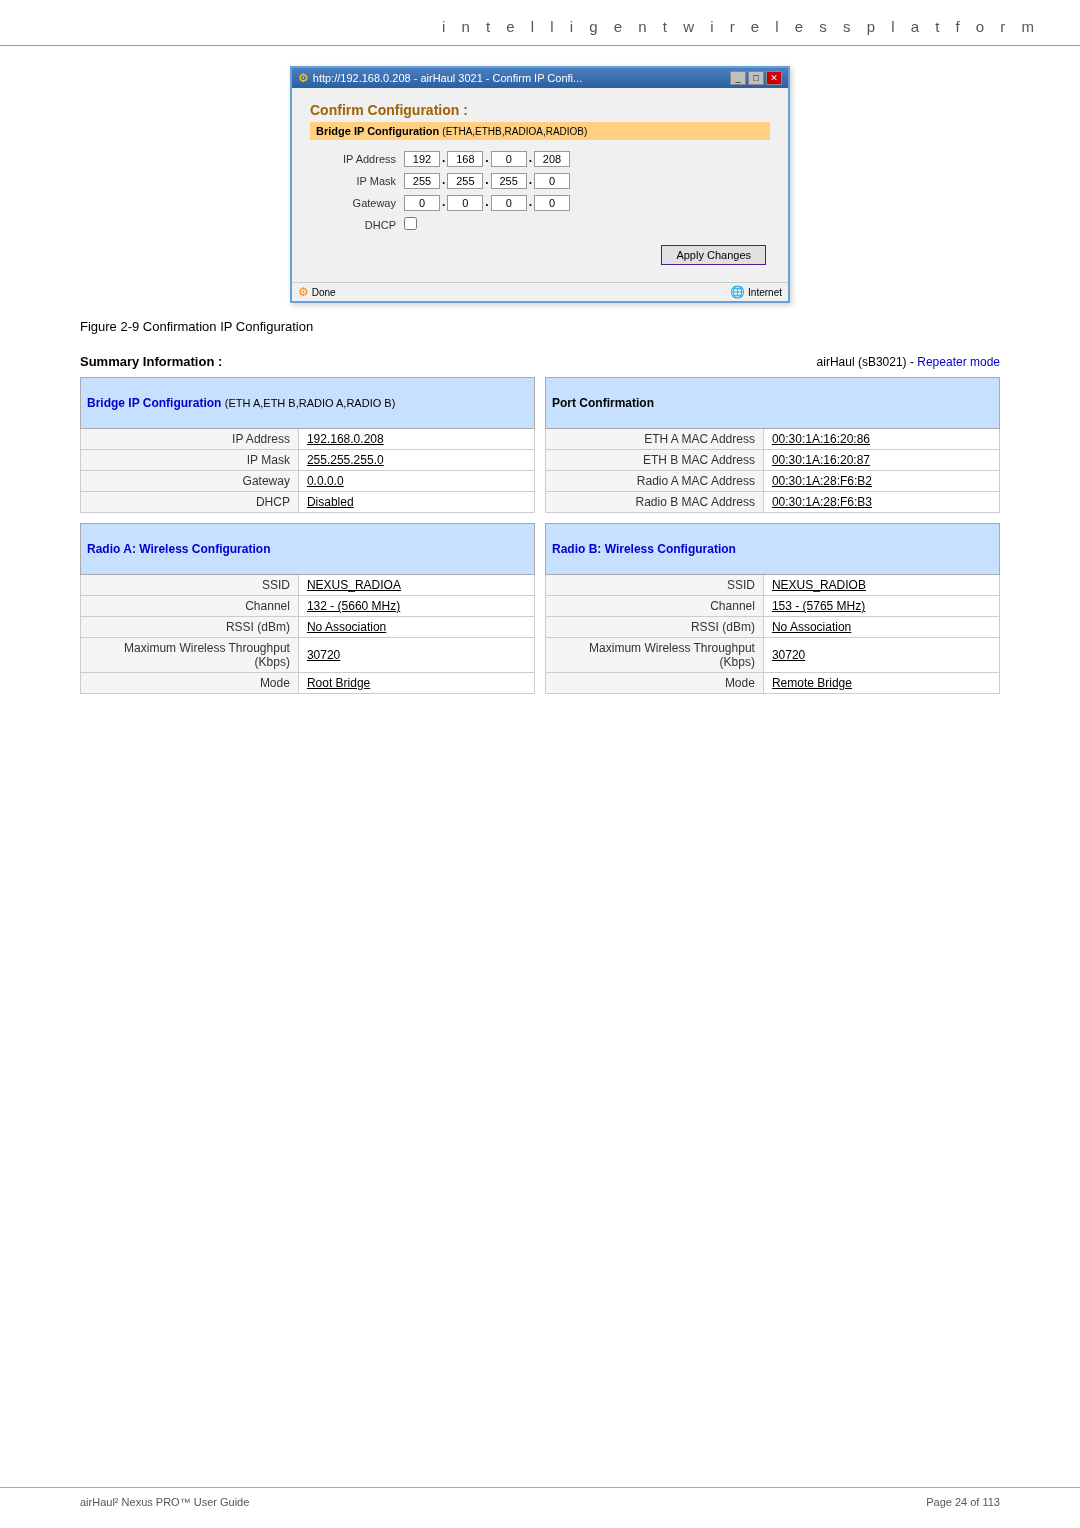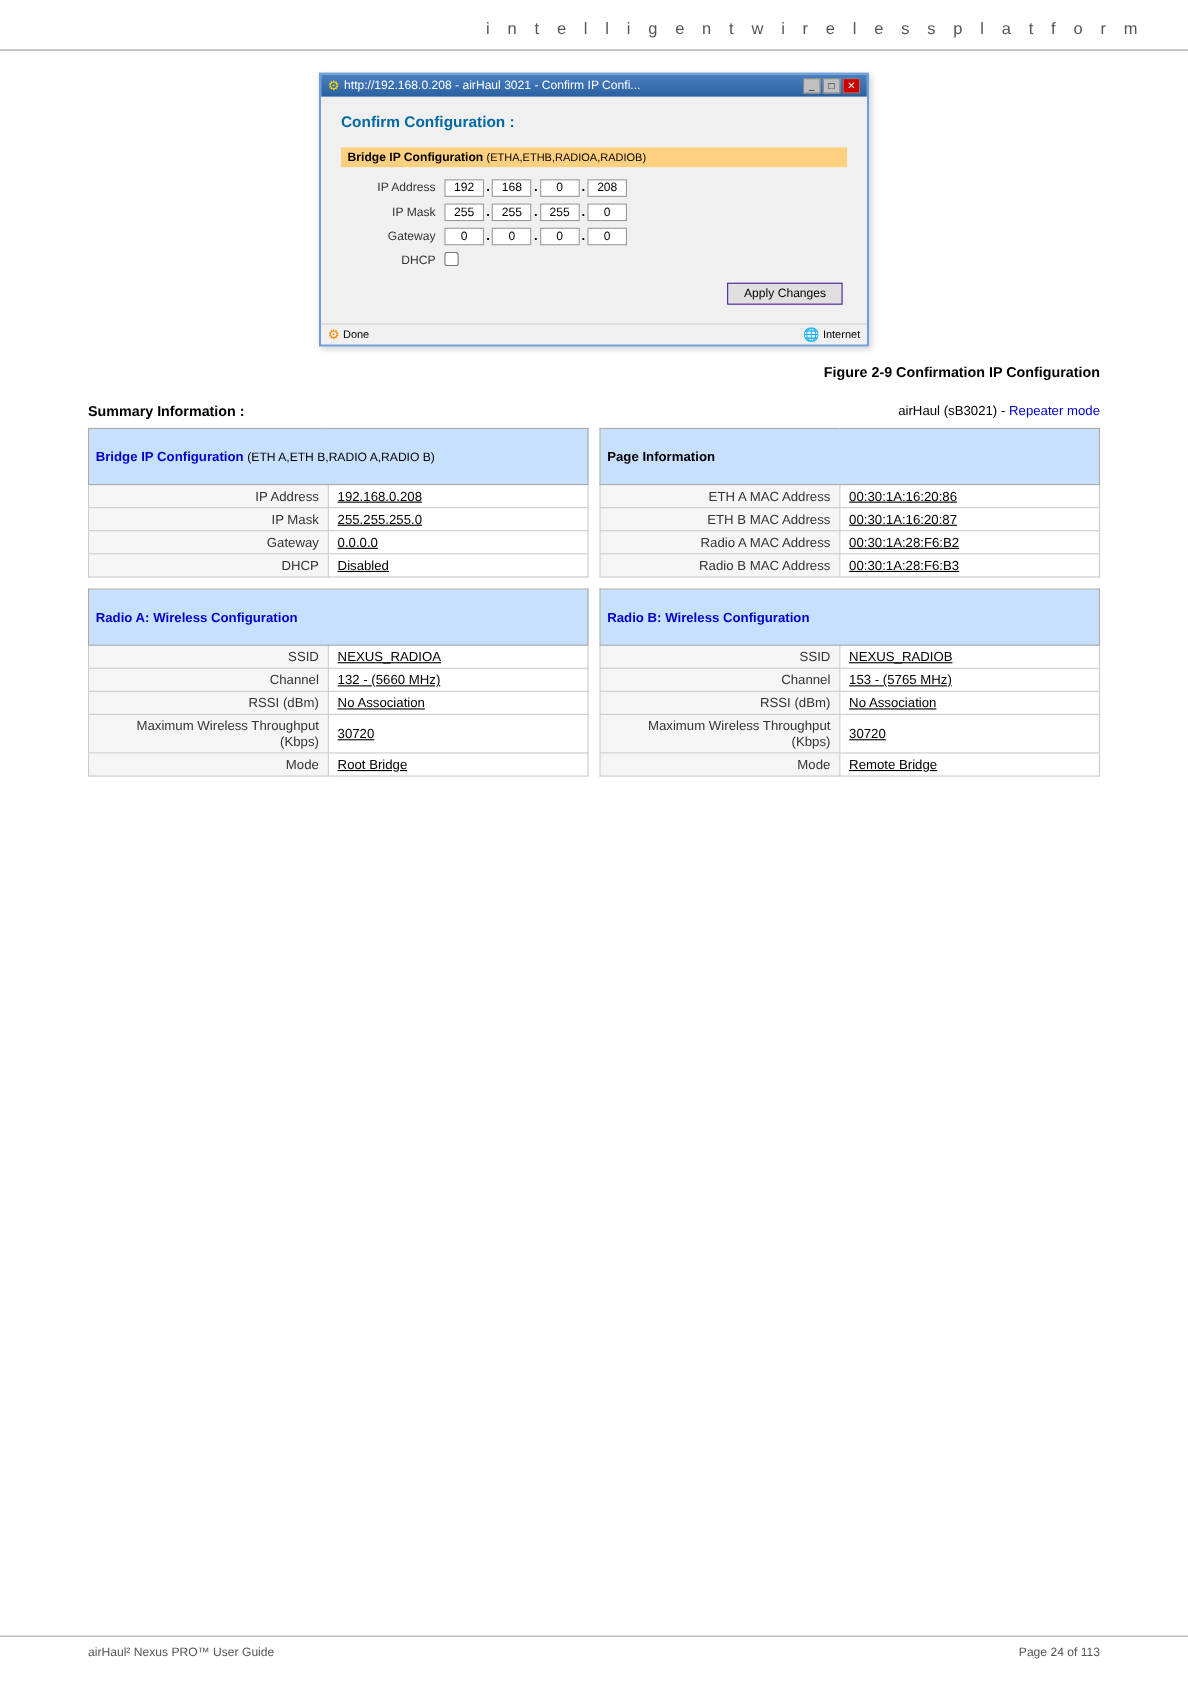--- a/index.html
+++ b/index.html
@@ -76,22 +76,22 @@
       color: #000;
     }
     .browser-btn.close { background: #cc0000; color: #fff; }
     .browser-body {
       padding: 14px 18px;
       background: #f0f0f0;
     }
     .confirm-title {
       font-size: 14px;
       font-weight: bold;
-      margin-bottom: 16px;
-      color: #0369a1;
+      margin-bottom: 4px;
+      color: #a16207;
     }
     .section-header {
       background: #ffd080;
       padding: 3px 6px;
       font-weight: bold;
       font-size: 11px;
       margin-bottom: 8px;
       color: #000;
     }
     .form-table {
@@ -153,31 +153,32 @@
       align-items: center;
       gap: 3px;
     }
     .status-icon {
       color: #ff8800;
       font-size: 12px;
     }
 
     
     .figure-caption {
-      text-align: right;
+      text-align: left;
       font-size: 13px;
-      font-weight: bold;
+      font-weight: normal;
       margin: 8px 0 20px 0;
       color: #000;
     }
 
     
     .summary-header {
       display: flex;
       justify-content: space-between;
+      align-items: center;
       margin-bottom: 8px;
     }
     .summary-title {
       font-weight: bold;
       font-size: 13px;
     }
     .airhual-info {
       font-size: 12px;
       margin-left: 48px;
     }
@@ -387,21 +388,21 @@
                   <td class="row-value">Disabled</td>
             </tr>
           </tbody>
       </table>
     </div>
     <div class="summary-table-wrapper">
       <table class="data-table">
         <thead>
           <tr>
             <th class="section-th" colspan="2">
-              <span>Page Information</span>
+              <span>Port Confirmation</span>
             </th>
           </tr>
         </thead>
         <tbody id="port-tbody">
             <tr>
               <td class="row-label">ETH A MAC Address</td>
                   <td class="row-value">00:30:1A:16:20:86</td>
             </tr>
             <tr>
               <td class="row-label">ETH B MAC Address</td>

